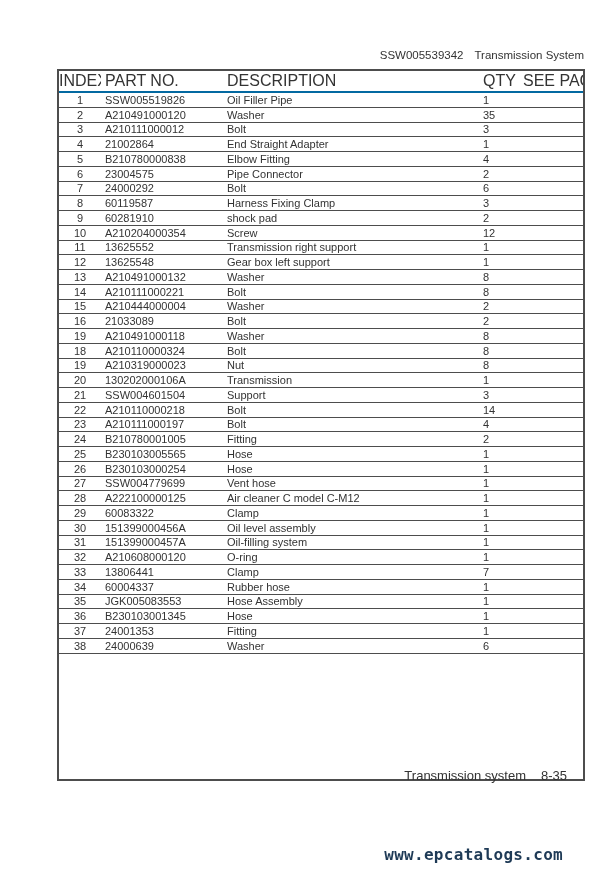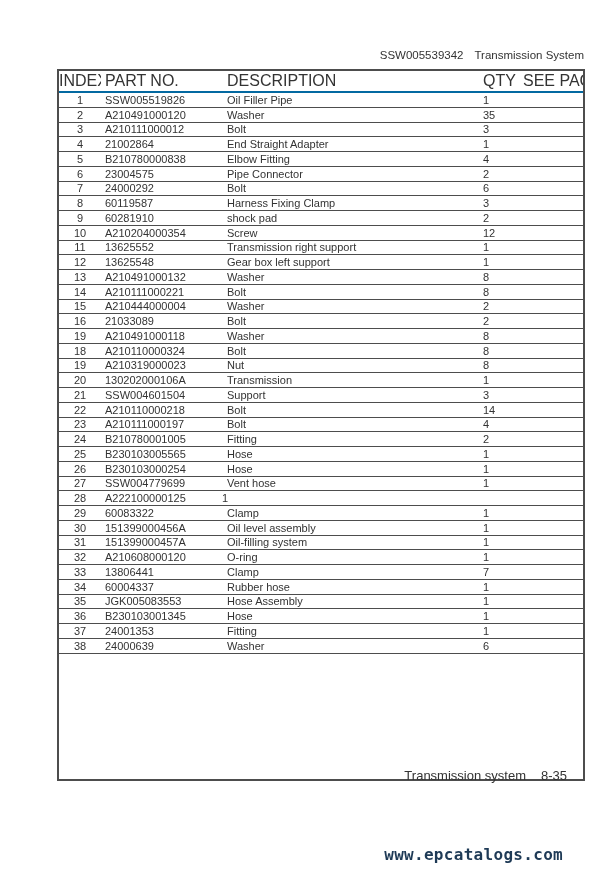--- a/index.html
+++ b/index.html
@@ -271,20 +271,21 @@
       <div class="trow">
         <div class="cell c-index">27</div>
         <div class="cell c-part">SSW004779699</div>
         <div class="cell c-desc">Vent hose</div>
         <div class="cell c-qty">1</div>
         <div class="cell c-page"></div>
       </div>
       <div class="trow">
         <div class="cell c-index">28</div>
         <div class="cell c-part">A222100000125</div>
+        <div class="cell c-desc">Air cleaner C model C-M12</div>
         <div class="cell c-qty">1</div>
         <div class="cell c-page"></div>
       </div>
       <div class="trow">
         <div class="cell c-index">29</div>
         <div class="cell c-part">60083322</div>
         <div class="cell c-desc">Clamp</div>
         <div class="cell c-qty">1</div>
         <div class="cell c-page"></div>
       </div>

